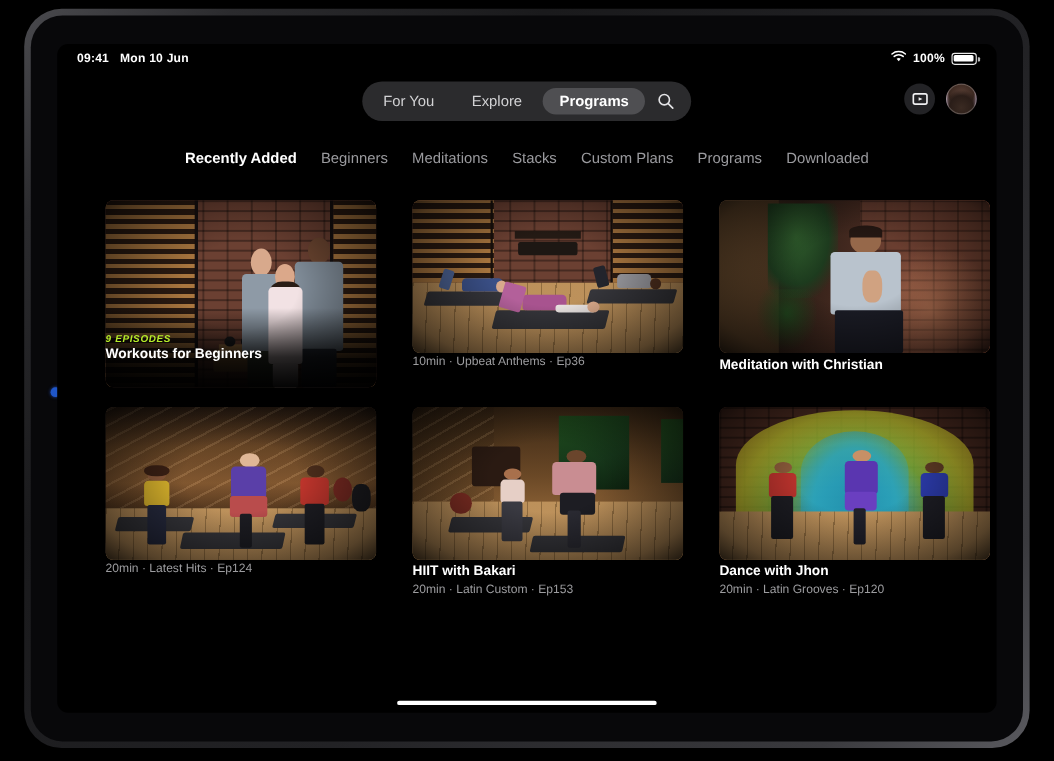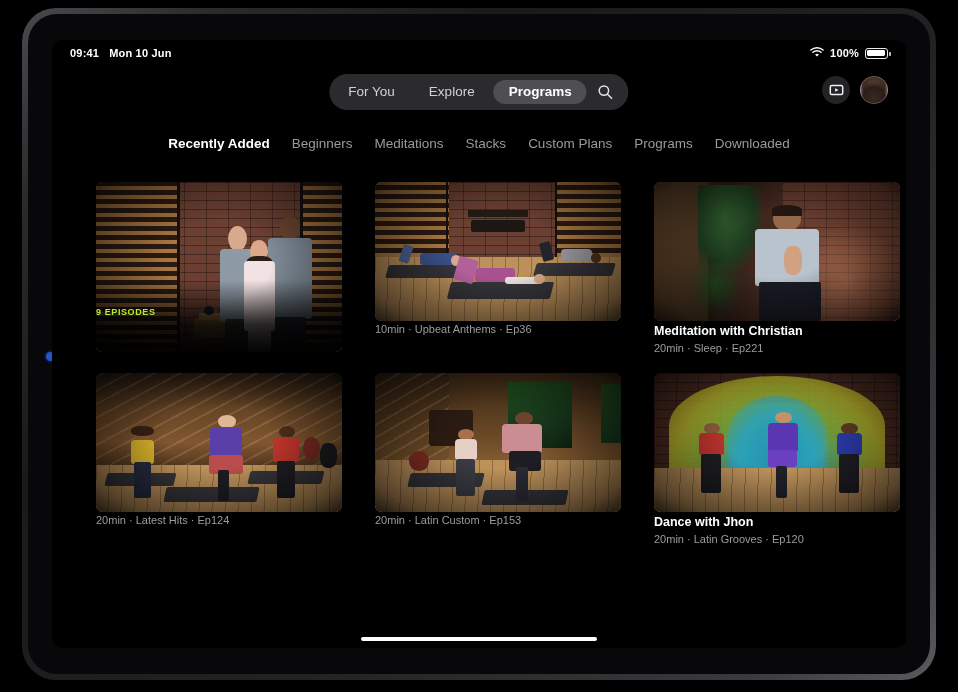--- a/index.html
+++ b/index.html
@@ -232,20 +232,21 @@
   }
   .thumb .scene { position: absolute; inset: 0; }
 
   .badge {
     font-size: 9px;
     font-weight: bold;
     letter-spacing: 0.6px;
     color: #b6ec2a;
     margin-top: 6px;
     line-height: 1.2;
+    font-style: italic;
   }
   .card-title {
     font-size: 12.5px;
     font-weight: bold;
     color: #ffffff;
     margin-top: 3px;
     line-height: 1.25;
   }
   .card-sub {
     font-size: 11px;
@@ -425,20 +426,21 @@
                 <div class="fig" style="left:59%;top:34%;width:15%;height:66%;">
                   <div class="head" style="left:24%;top:0;width:50%;height:21%;background:#dba88a;"></div>
                   <div style="position:absolute;left:14%;top:14%;width:72%;height:16%;background:#2a1d16;border-radius:40% 40% 0 0;"></div>
                   <div class="torso" style="left:8%;top:19%;width:84%;height:62%;background:#f2e2e4;"></div>
                   <div class="leg" style="left:18%;top:80%;width:64%;height:20%;background:#e8d9db;"></div>
                 </div>
                 <div class="vign"></div>
               </div>
             </div>
             <div class="badge">9 EPISODES</div>
+            <div class="card-title">Workouts for Beginners</div>
           </div>
 
           <div class="card">
             <div class="thumb">
               <div class="scene">
                 <div class="brick" style="bottom:46%;"></div>
                 <div class="slats" style="left:0;width:30%;bottom:46%;"></div>
                 <div class="slats" style="left:auto;right:0;width:26%;bottom:46%;"></div>
                 <div style="position:absolute;left:29%;top:0;height:54%;width:2px;background:#17100c;"></div>
                 <div style="position:absolute;left:73%;top:0;height:54%;width:2px;background:#17100c;"></div>
@@ -487,21 +489,20 @@
                   <div class="head" style="left:30%;top:0;width:40%;height:21%;background:#96684a;"></div>
                   <div style="position:absolute;left:28%;top:-2%;width:44%;height:10%;background:#241712;border-radius:45% 45% 0 0;"></div>
                   <div class="torso" style="left:4%;top:19%;width:92%;height:50%;background:#b9c3cd;"></div>
                   <div style="position:absolute;left:46%;top:34%;width:26%;height:26%;background:#d0a281;border-radius:40%;"></div>
                   <div class="leg" style="left:10%;top:66%;width:90%;height:34%;background:#1a1b24;"></div>
                 </div>
                 <div class="vign"></div>
               </div>
             </div>
             <div class="card-title">Meditation with Christian</div>
-            <div class="card-sub">20min · Sleep · Ep221</div>
           </div>
 
           <div class="card">
             <div class="thumb">
               <div class="scene">
                 <div style="position:absolute;left:0;right:0;top:0;height:66%;background:linear-gradient(180deg,#2a1c12 0%,#6e4a28 40%,#8a5d33 75%,#5e3e22 100%);"></div>
                 <div style="position:absolute;left:0;right:0;top:0;height:66%;background:repeating-linear-gradient(-28deg, rgba(255,225,180,0.10) 0px, rgba(255,225,180,0.10) 2px, rgba(0,0,0,0.07) 2px, rgba(0,0,0,0.07) 12px);"></div>
                 <div class="floor" style="height:34%;"></div>
                 <div class="mat" style="left:4%;top:72%;width:28%;height:9%;transform:skewX(-14deg);"></div>
                 <div class="mat" style="left:28%;top:82%;width:38%;height:11%;transform:skewX(-12deg);"></div>
@@ -555,20 +556,21 @@
 
                 <div class="fig" style="left:50%;top:28%;width:20%;height:64%;">
                   <div class="head" style="left:34%;top:0;width:38%;height:14%;background:#6a452c;"></div>
                   <div class="torso" style="left:8%;top:13%;width:82%;height:33%;background:#c98d92;"></div>
                   <div style="position:absolute;left:22%;top:44%;width:66%;height:22%;background:#1d1d23;border-radius:3px;"></div>
                   <div class="leg" style="left:36%;top:62%;width:26%;height:38%;background:#2a2a32;"></div>
                 </div>
                 <div class="vign"></div>
               </div>
             </div>
+            <div class="card-title">HIIT with Bakari</div>
             <div class="card-sub">20min · Latin Custom · Ep153</div>
           </div>
 
           <div class="card">
             <div class="thumb">
               <div class="scene">
                 <div class="brick" style="background-color:#4a2a20;"></div>
                 <div style="position:absolute;left:6%;top:2%;width:88%;height:72%;border-radius:50% 50% 0 0;background:radial-gradient(ellipse at 50% 90%, #2fb7c9 0%, #2fb7c9 22%, #7ab83c 45%, #c9cf2e 68%, #d6c22a 82%, rgba(120,120,40,0) 100%);opacity:0.78;"></div>
                 <div style="position:absolute;left:30%;top:16%;width:40%;height:54%;border-radius:50% 50% 0 0;background:radial-gradient(ellipse at 50% 95%, #1f8fae 0%, #2aa3bd 55%, rgba(40,140,170,0) 100%);opacity:0.85;"></div>
                 <div class="floor" style="height:32%;"></div>

